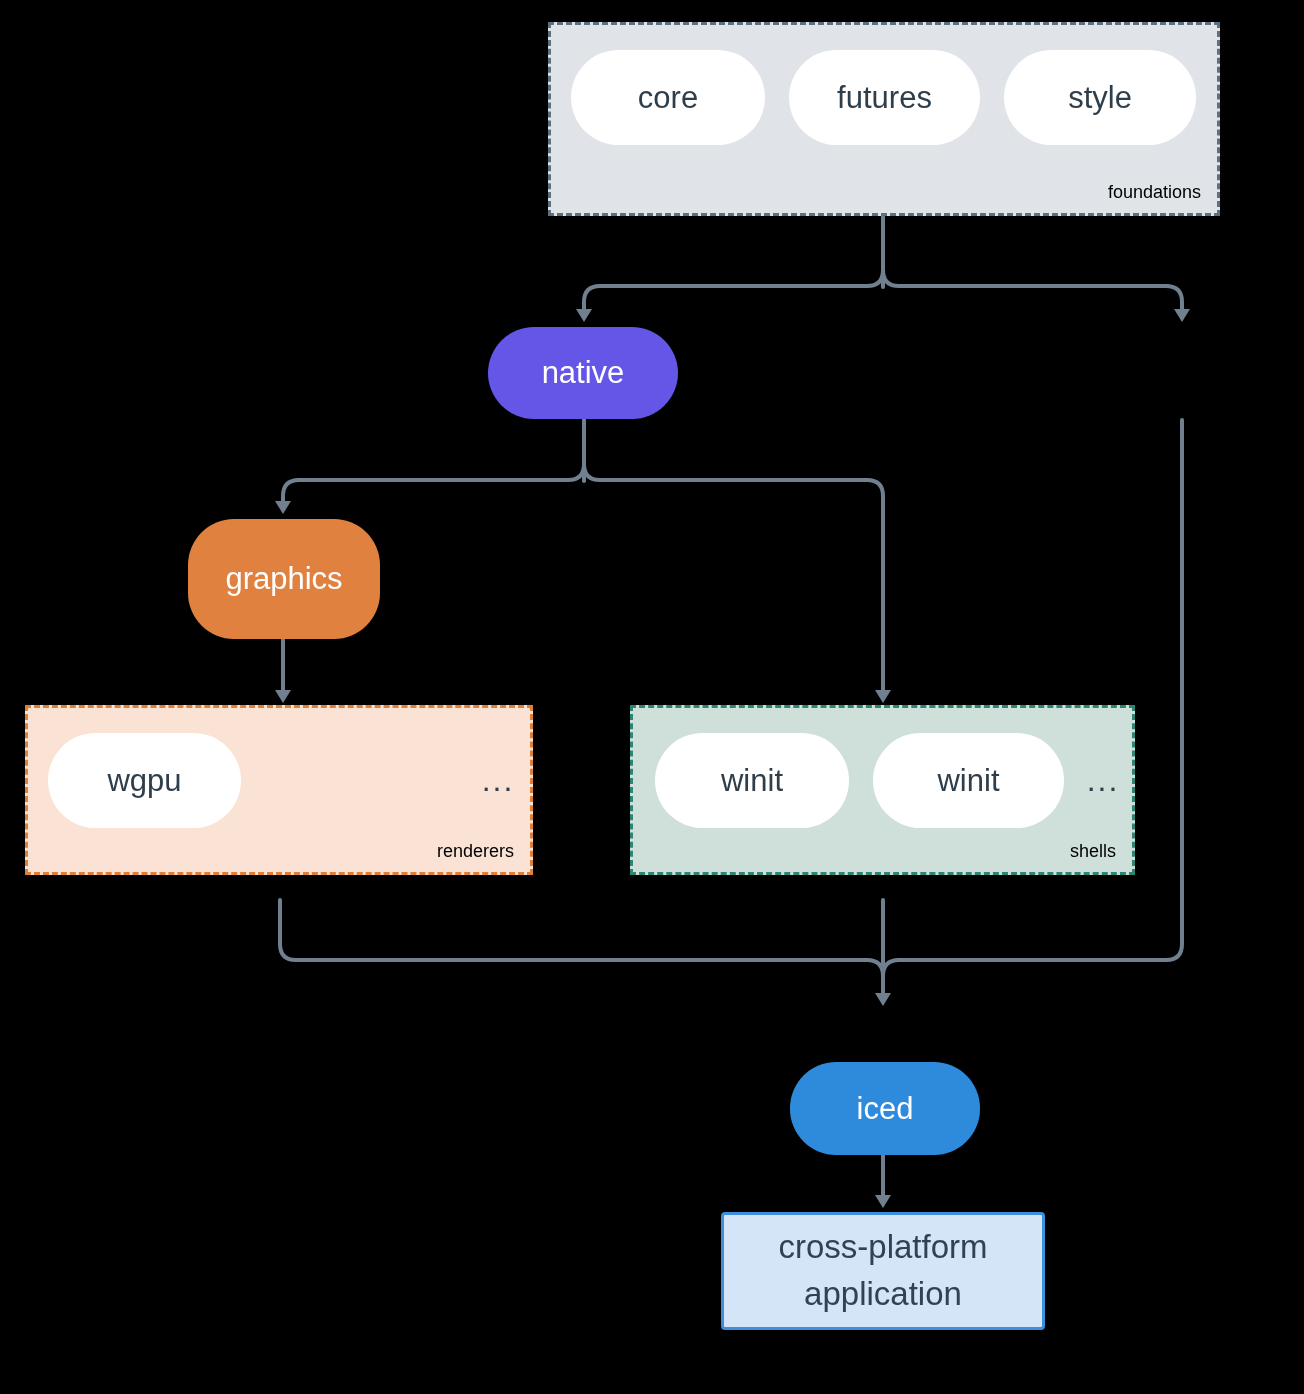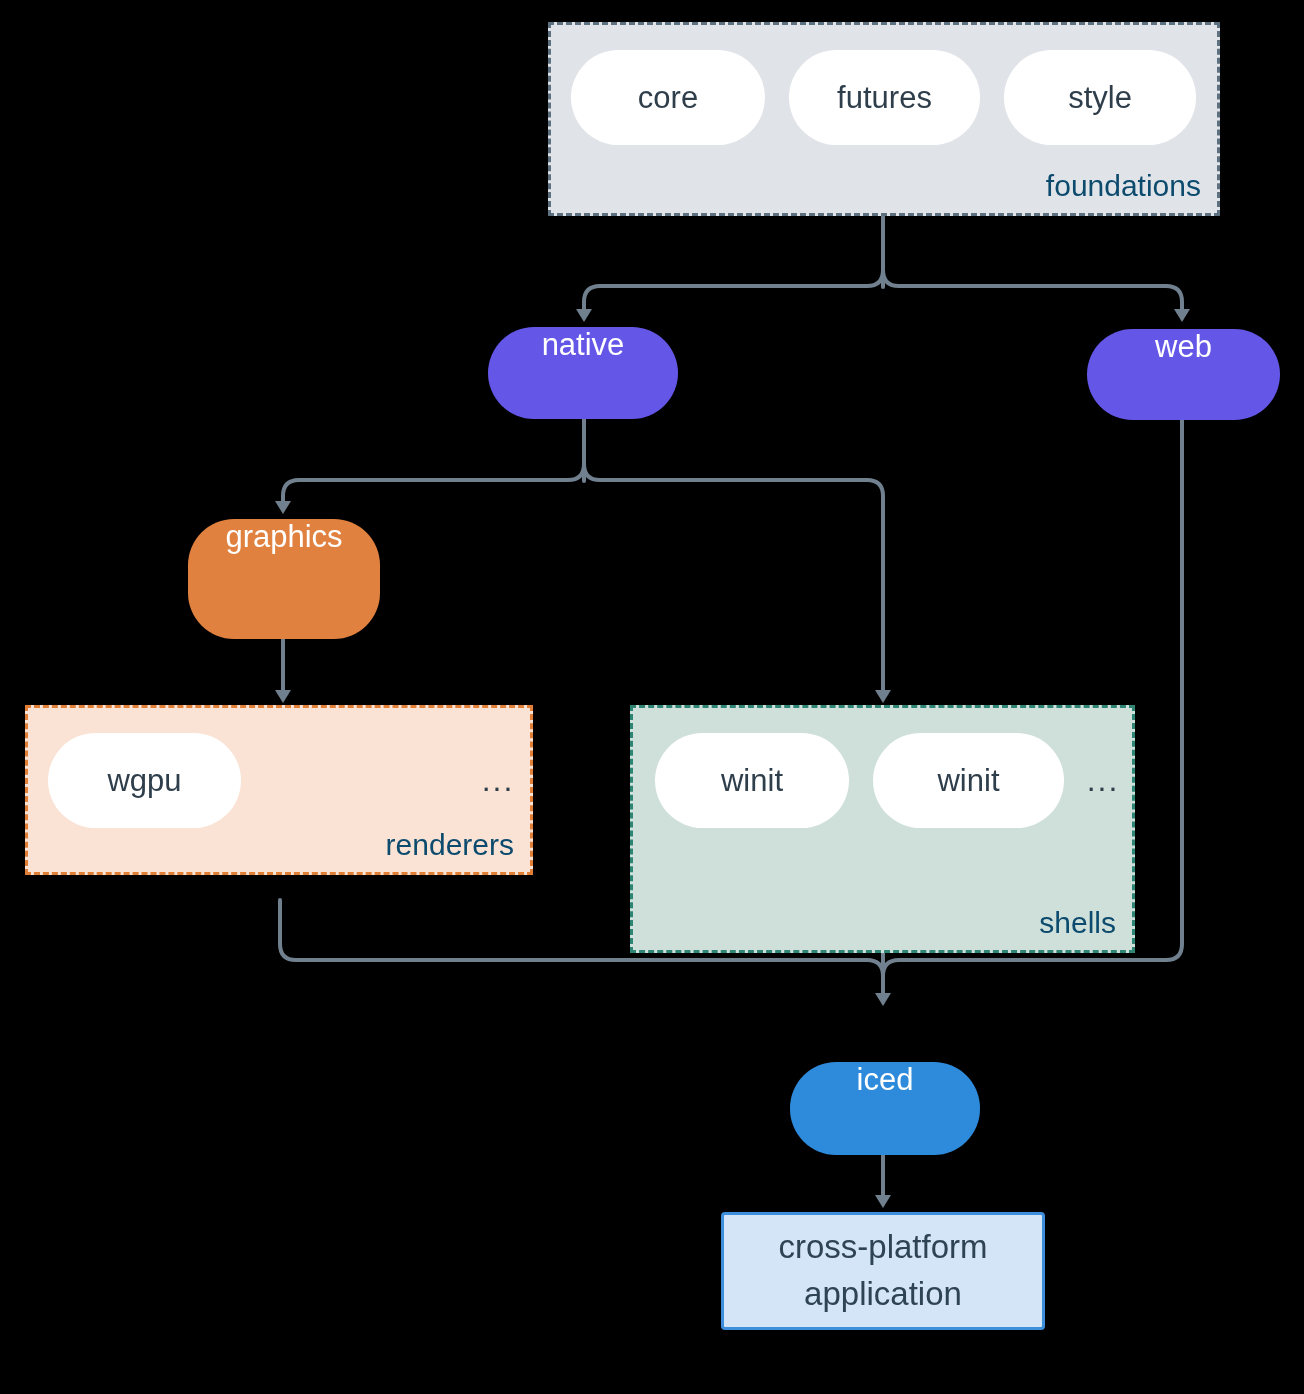--- a/index.html
+++ b/index.html
@@ -14,32 +14,32 @@
   svg.connectors path{fill:none;stroke:#71808f;stroke-width:4;stroke-linecap:round;}
   svg.connectors polygon{fill:#71808f;stroke:none;}
 
   .group{
     position:absolute;
     box-sizing:border-box;
     padding-left:48px;
   }
   .group .group-label{
     position:absolute;right:16px;bottom:10px;
-    font-size:30px;color:#0c4a6e;
+    font-size:18px;color:#000000;
   }
   .group-foundations{
     left:548px;top:22px;width:672px;height:194px;
     background:#e0e4e8;border:3px dashed #5d7080;
   }
   .group-renderers{
     left:25px;top:705px;width:508px;height:170px;
     background:#fae3d4;border:3px dashed #e07f35;
   }
   .group-shells{
-    left:630px;top:705px;width:505px;height:248px;
+    left:630px;top:705px;width:505px;height:170px;
     background:#cfe0da;border:3px dashed #2f8573;
   }
 
   .pill{
     position:absolute;
     display:flex;align-items:center;justify-content:center;
     background:#ffffff;color:#2f3e4b;
     font-size:31px;
     border-radius:48px;
   }
@@ -56,21 +56,21 @@
     position:absolute;top:25px;height:95px;width:60px;
     display:flex;align-items:center;justify-content:center;
     color:#2f3e4b;font-size:32px;letter-spacing:2px;
   }
   .e-renderers{left:440px;}
   .e-shells{left:440px;}
 
   
   .node{
     position:absolute;
-    display:flex;align-items:flex-start;justify-content:center;
+    display:flex;align-items:center;justify-content:center;
     color:#ffffff;font-size:31px;
     border-radius:46px;
   }
   .n-native{left:488px;top:327px;width:190px;height:92px;background:#6457e8;}
   .n-web{left:1087px;top:329px;width:193px;height:91px;background:#6457e8;}
   .n-graphics{left:188px;top:519px;width:192px;height:120px;background:#e08140;}
   .n-iced{left:790px;top:1062px;width:190px;height:93px;background:#2e8ada;}
 
   .app-box{
     position:absolute;left:721px;top:1212px;width:324px;height:118px;
@@ -120,23 +120,20 @@
     </div>
     <div class="pill p-style">
       <span>style</span>
     </div>
     <div class="group-label">foundations</div>
   </div>
 
   <div class="node n-native">
     <span>native</span>
   </div>
-  <div class="node n-web">
-    <span>web</span>
-  </div>
 
   <div class="node n-graphics">
     <span>graphics</span>
   </div>
 
   <div class="group group-renderers">
     <div class="pill p-wgpu">
       <span>wgpu</span>
     </div>
     <div class="ellipsis e-renderers">...</div>

